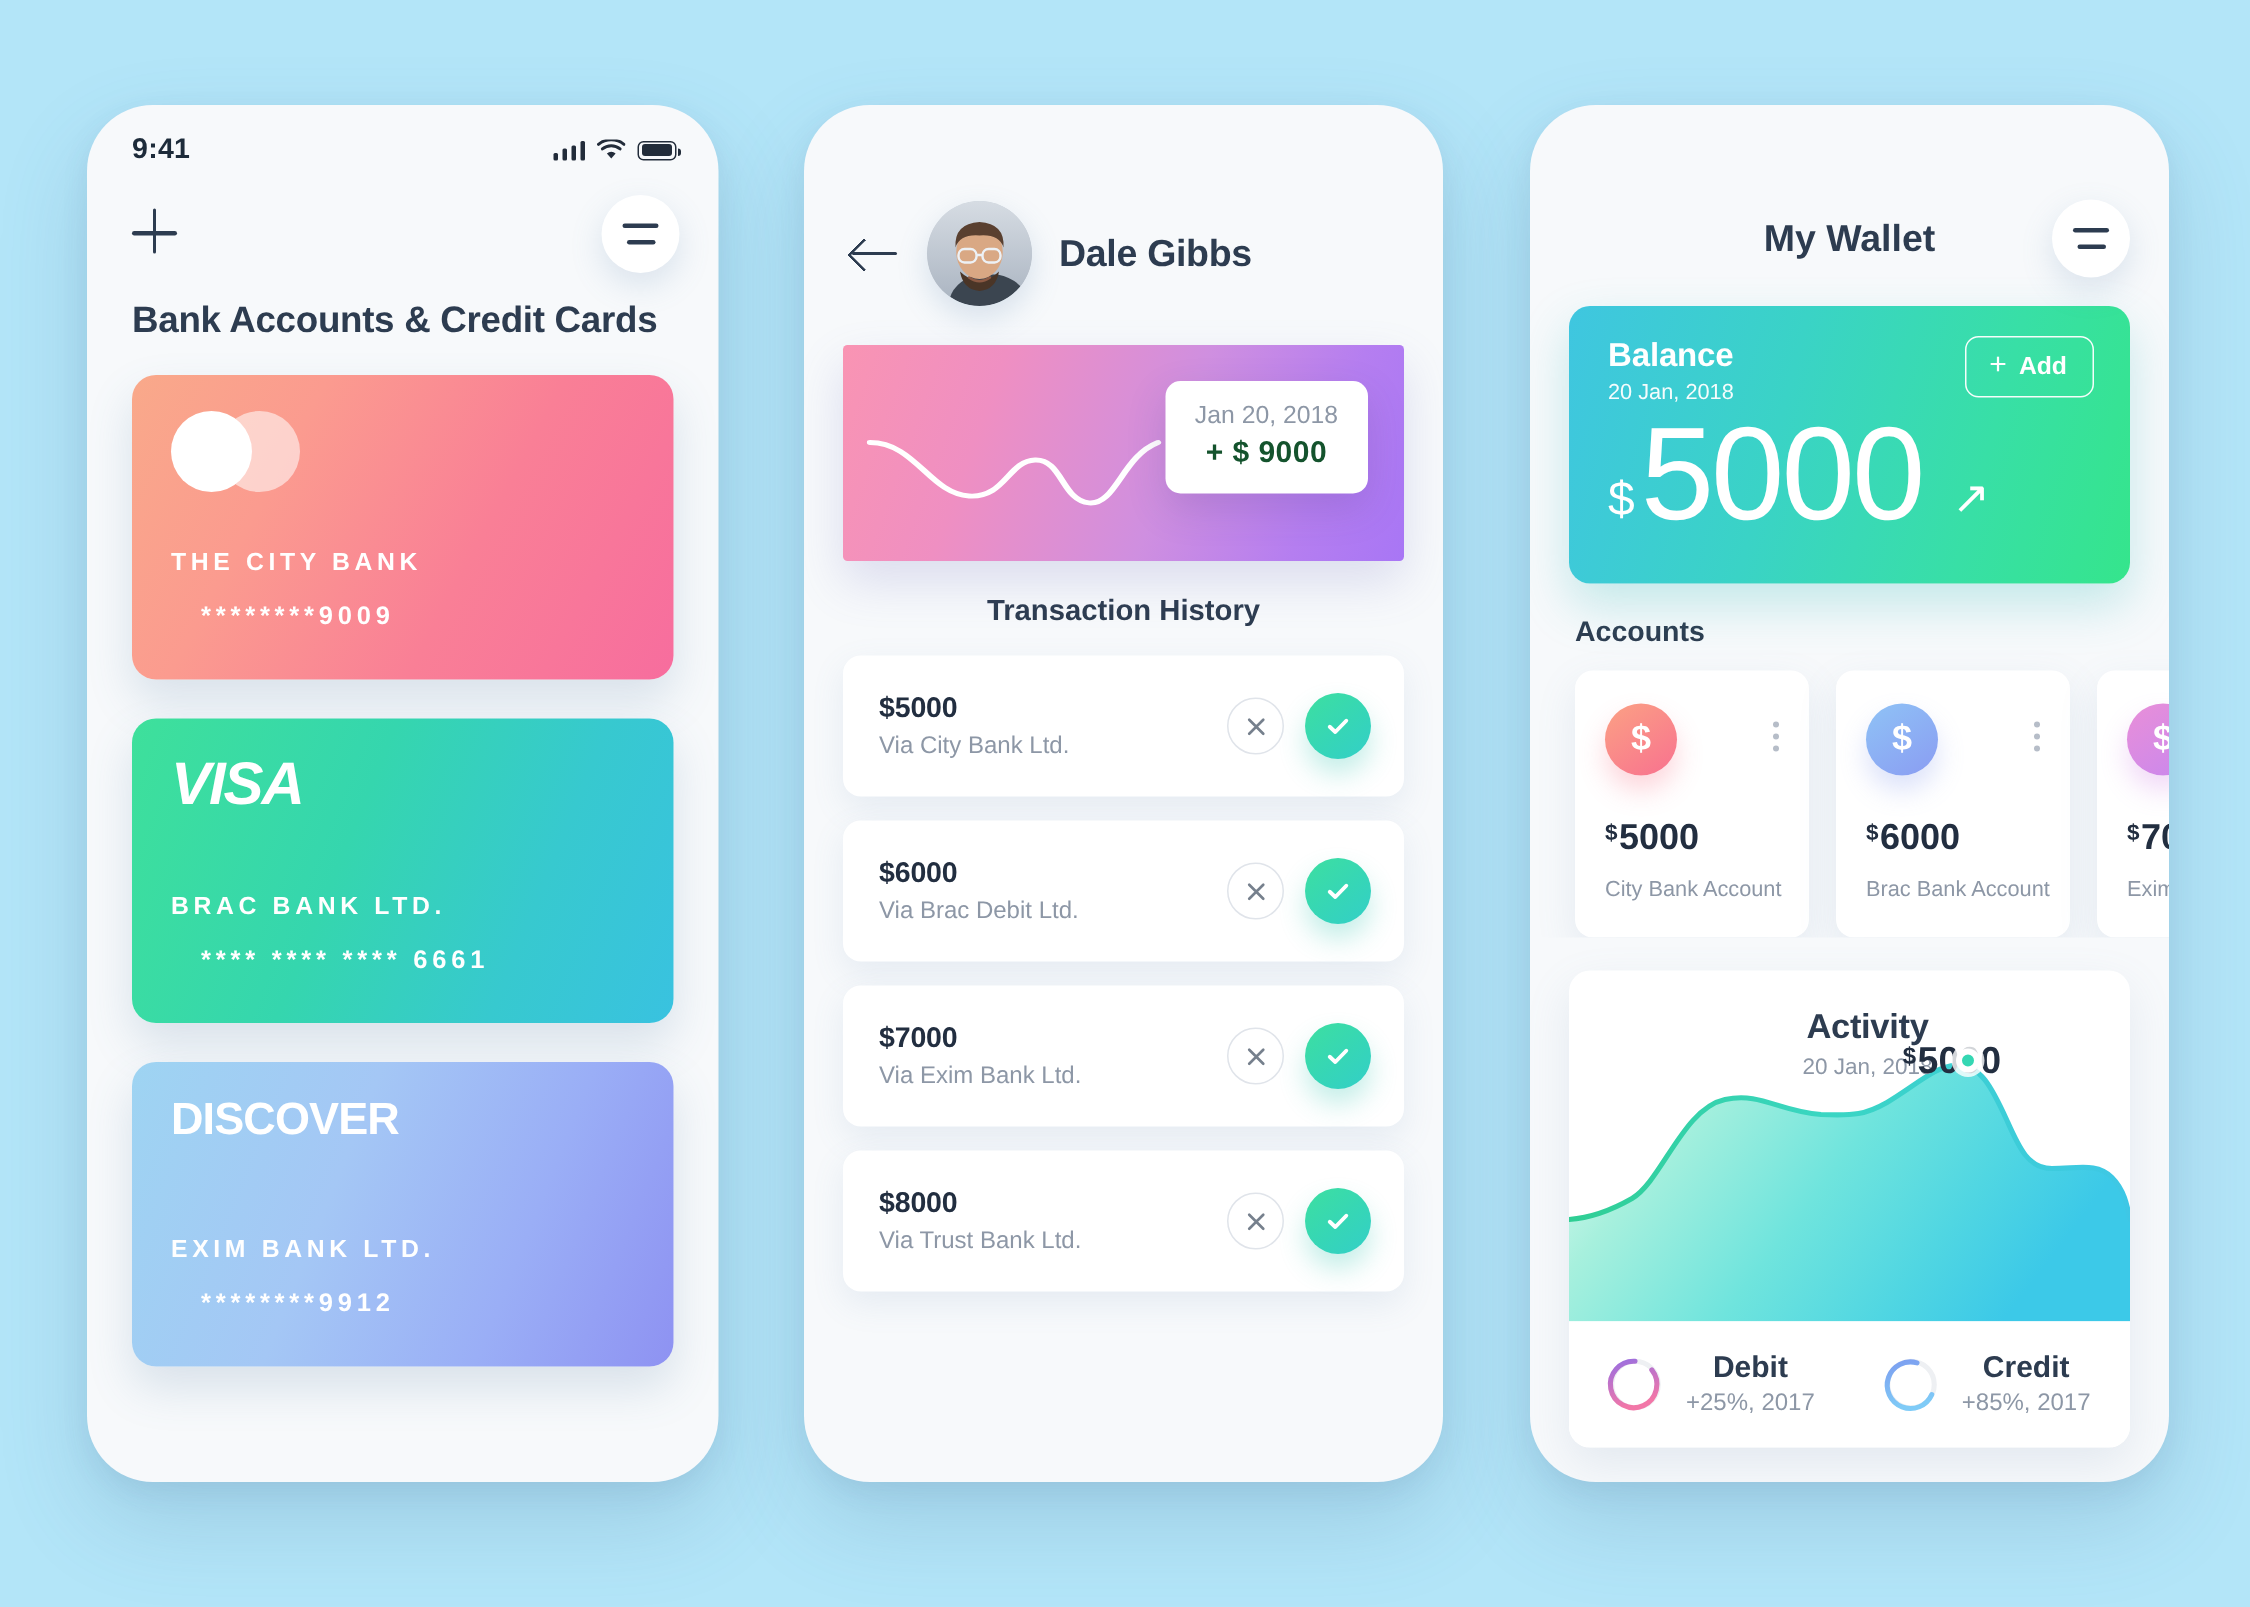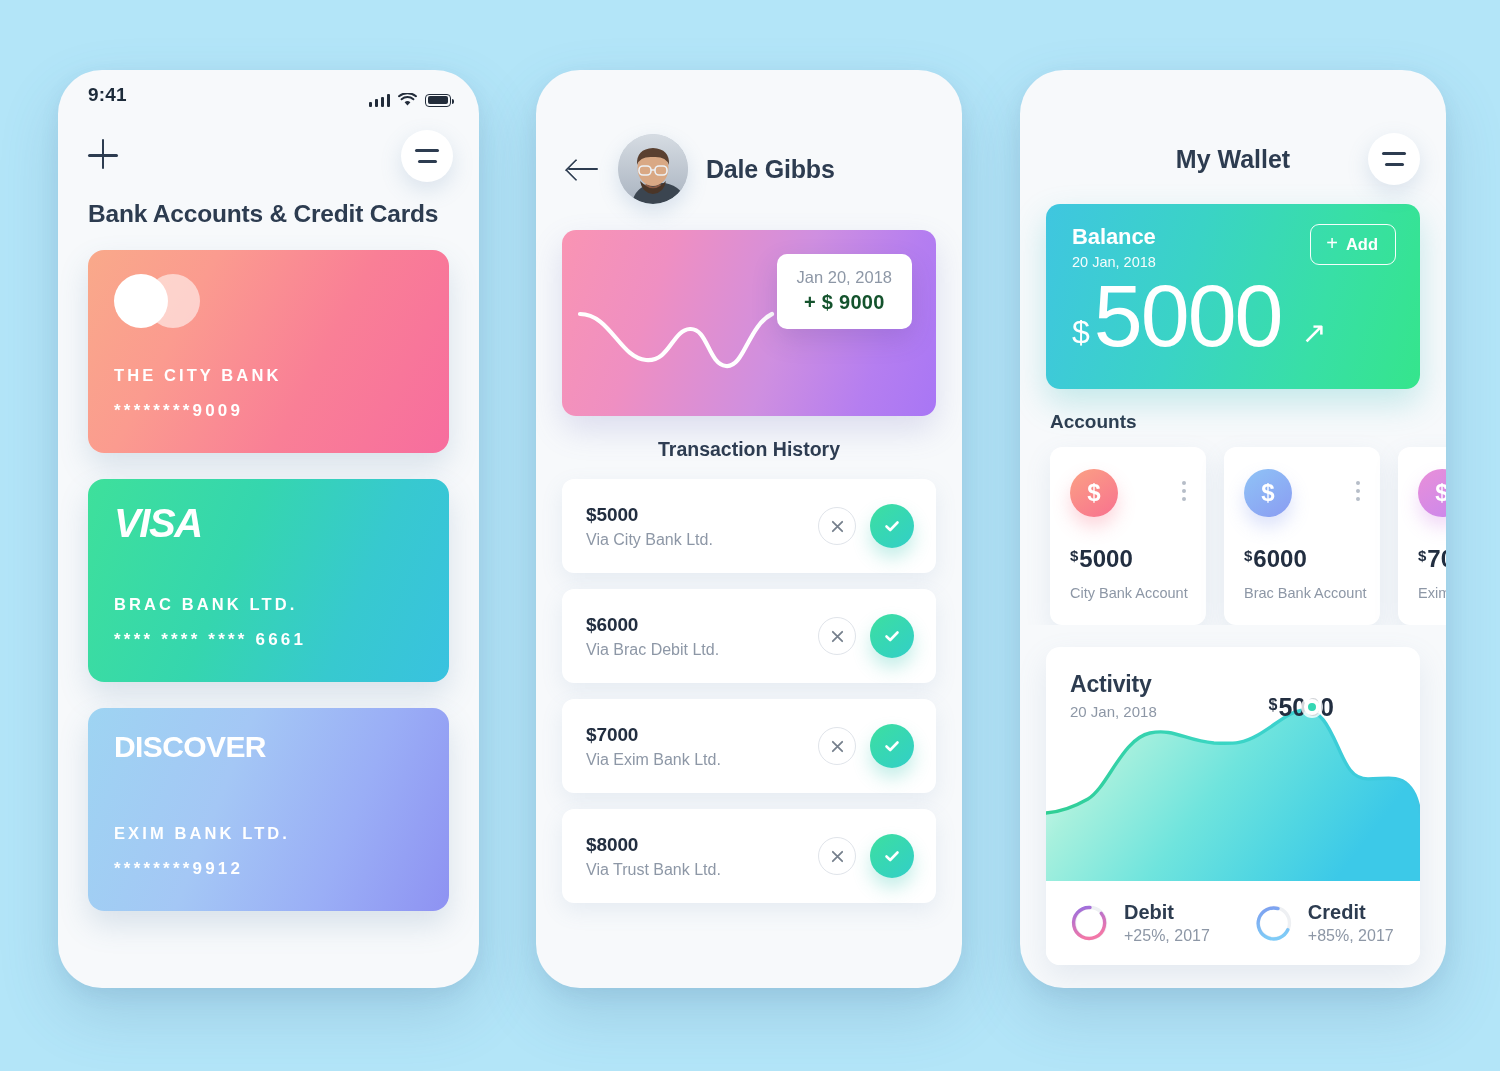--- a/index.html
+++ b/index.html
@@ -18,21 +18,21 @@
     border-radius: 44px;
     overflow: hidden;
     box-shadow: 0 26px 60px rgba(70,110,150,.20), 0 6px 18px rgba(70,110,150,.10);
   }
   #phone1 { left: 58px;   top: 70px; width: 421px; height: 918px; }
   #phone2 { left: 536px;  top: 70px; width: 426px; height: 918px; }
   #phone3 { left: 1020px; top: 70px; width: 426px; height: 918px; }
 
   
   .statusbar {
-    height: 46px; display: flex; 
+    height: 46px; display: flex; align-items: center;
     justify-content: space-between; padding: 14px 28px 0 30px;
   }
   .clock { font-size: 19px; font-weight: 700; color: #1d2b3a; letter-spacing: .2px; }
   .status-icons { display: flex; align-items: center; gap: 8px; }
   .sig { display: flex; align-items: flex-end; gap: 2.5px; height: 13px; }
   .sig i { width: 3.5px; background: #222c3a; border-radius: 1px; display: block; }
   .sig i:nth-child(1){height:5px}.sig i:nth-child(2){height:7.5px}
   .sig i:nth-child(3){height:10px}.sig i:nth-child(4){height:13px}
   .batt {
     width: 26px; height: 13px; border: 1.6px solid #222c3a;
@@ -91,21 +91,21 @@
   .brand-discover {
     font-size: 30px; font-weight: 700; letter-spacing: -.6px;
     line-height:1; color:#fff;
   }
   .ccard-foot { position:absolute; left:26px; bottom:32px; right:26px; }
   .bank-name {
     font-size: 16.5px; font-weight: 600; letter-spacing: 3.1px; color:#fff;
   }
   .card-num {
     font-size: 17px; font-weight: 600; letter-spacing: 3.2px;
-    color:#fff; margin-top: 16px;
+    color:#fff; margin-top: 16px; margin-left: 20px;
   }
 
   
   .profile-row { display:flex; align-items:center; gap:18px; padding: 18px 26px 0 30px; }
   .back-arrow { width:34px; height:26px; position:relative; cursor:pointer; flex:none; }
   .back-arrow::before {
     content:''; position:absolute; left:2px; top:12px; width:30px; height:2.4px;
     background:#2d3c50; border-radius:2px;
   }
   .back-arrow::after {
@@ -116,21 +116,21 @@
   .avatar {
     width: 70px; height: 70px; border-radius:50%; flex:none; overflow:hidden;
     background: linear-gradient(160deg,#cfd6de,#aab4c0);
     box-shadow: 0 8px 20px rgba(100,140,180,.22);
     position:relative;
   }
   .avatar svg { position:absolute; inset:0; width:100%; height:100%; }
   .profile-name { font-size: 25px; font-weight: 700; color:#2d3c50; letter-spacing:-.2px; }
 
   .graph-card {
-    margin: 26px 26px 16px 26px; height: 186px; border-radius: 14px;
+    margin: 26px 26px 16px 26px; height: 144px; border-radius: 3px;
     background: linear-gradient(110deg,#f994b3 0%,#ef8fc2 26%,#cf8fe0 58%,#b57ef0 82%,#a876f5 100%);
     position:relative; overflow:hidden;
     box-shadow: 0 14px 32px rgba(110,110,190,.20);
   }
   .graph-card svg { position:absolute; inset:0; width:100%; height:100%; }
   .tooltip {
     position:absolute; right: 24px; top: 24px;
     background:#fff; border-radius:10px; padding: 14px 20px 15px 20px;
     box-shadow: 0 10px 26px rgba(80,60,130,.18); text-align:center;
   }
@@ -215,20 +215,21 @@
   .kebab { display:flex; flex-direction:column; gap:4px; padding-top:12px; cursor:pointer; }
   .kebab i { width:4px; height:4px; border-radius:50%; background:#b6bdc8; display:block; }
   .acct-amt { position:absolute; left:20px; bottom: 52px; font-size: 24px; font-weight:700; color:#222e40; }
   .acct-amt small { font-size: 15px; font-weight:700; position:relative; top:-6px; margin-right:1px; }
   .acct-name { position:absolute; left:20px; bottom: 24px; font-size: 14.5px; color:#8d97a6; white-space:nowrap; }
 
   .activity-card {
     margin: 22px 26px 0 26px; background:#fff; border-radius: 14px;
     height: 318px; position:relative; overflow:hidden;
     box-shadow: 0 12px 30px rgba(110,140,180,.14);
+    text-align: center;
   }
   .act-head { padding: 24px 0 0 24px; position:relative; z-index:3; }
   .act-title { font-size: 23px; font-weight:700; color:#2d3c50; letter-spacing:-.2px; }
   .act-date { font-size: 15px; color:#8d97a6; margin-top: 5px; }
   .act-value {
     position:absolute; z-index:3; right: 86px; top: 46px;
     font-size: 25px; font-weight:700; color:#222e40;
   }
   .act-value small { font-size: 16px; position:relative; top:-6px; margin-right:1px; }
   .act-chart { position:absolute; left:0; right:0; top: 48px; bottom: 84px; }

